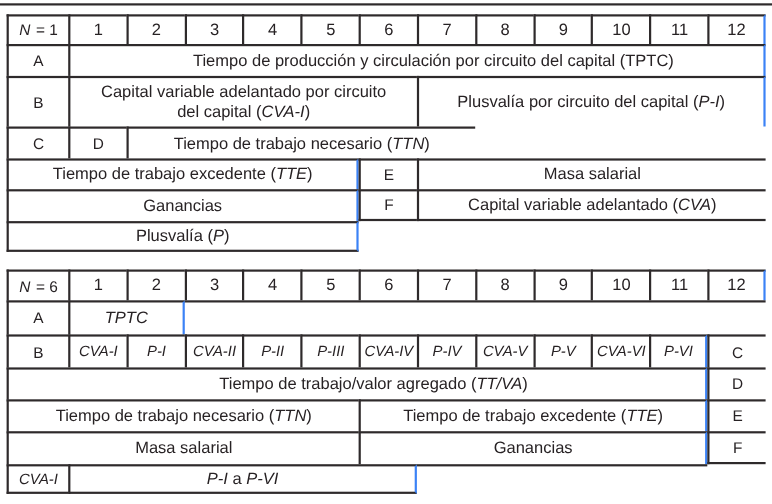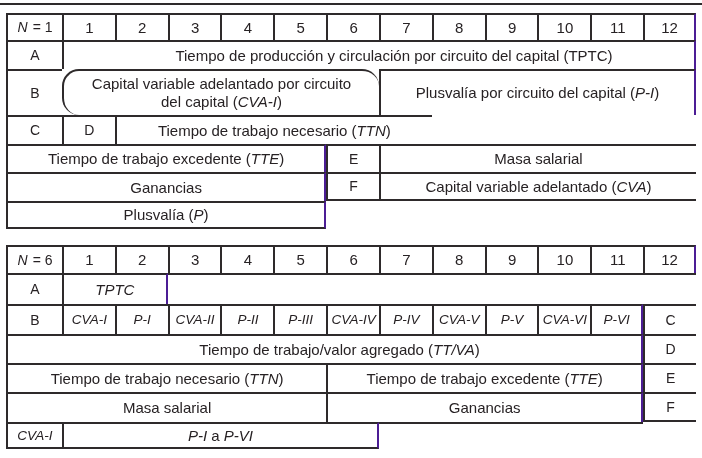--- a/index.html
+++ b/index.html
@@ -9,22 +9,22 @@
   }
   .toprule{position:absolute;left:0;top:3px;width:702px;height:2px;background:#2e2a2b;}
   .tbl{position:absolute;left:6px;width:690px;display:grid;grid-template-columns:56px repeat(12,1fr);}
   #t1{top:13px;grid-template-rows:27px 29px 46px 29px 28px 29px 28px;}
   #t2{top:245px;grid-template-rows:28px 31px 30px 29px 29px 30px 27px;}
   .c{
     box-sizing:border-box;border-top:2px solid #2e2a2b;border-left:2px solid #2e2a2b;
     display:flex;align-items:center;justify-content:center;
     font-size:15px;line-height:1.18;text-align:center;padding:0 2px;white-space:nowrap;
   }
-  .wrapok{white-space:normal;border-radius:17px;}
-  .br{border-right:2px solid #4c1d95;}
+  .wrapok{white-space:normal;}
+  .br{border-right:2px solid #3b82f6;}
   .bb{border-bottom:2px solid #2e2a2b;}
   .open{border-left:none;border-right:none;border-bottom:none;}
   .sp2{grid-column:span 2;align-items:center;}.sp5{grid-column:span 5;}.sp6{grid-column:span 6;}
   .sp10{grid-column:span 10;}.sp12{grid-column:span 12;padding-left:32px;}
   .em{font-style:italic;}
   .lab{font-size:14px;}
   .small{font-size:13.5px;padding:0 1px;}
   .neq{margin-left:5px;}
   .lines div{text-align:center;}
 </style>

